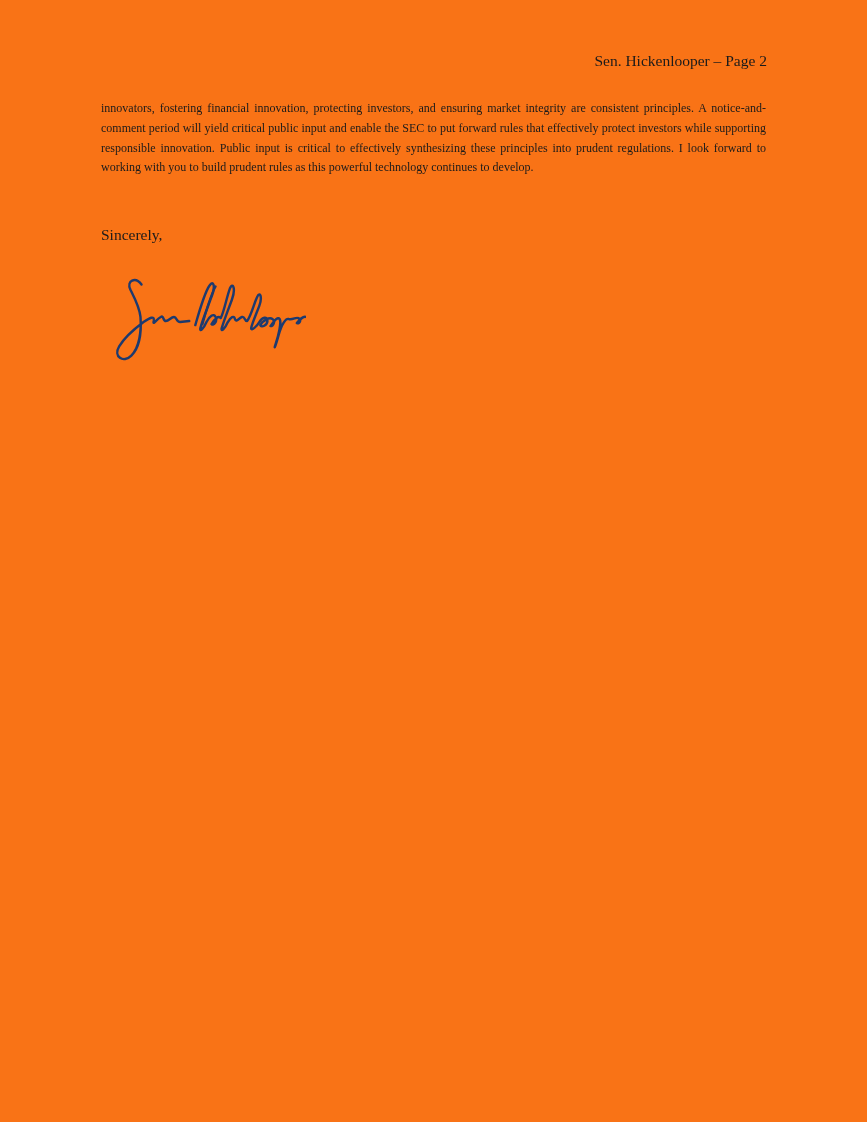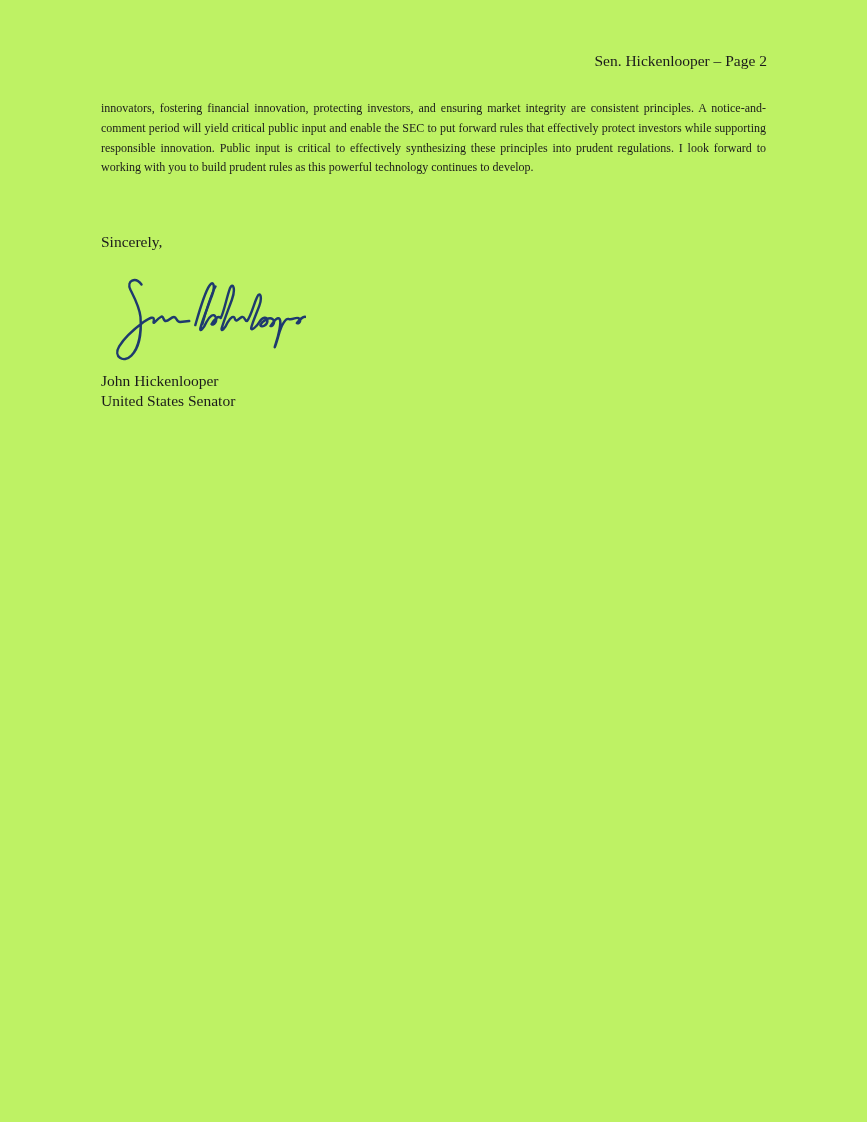--- a/index.html
+++ b/index.html
@@ -1,21 +1,21 @@
 <!DOCTYPE html>
 <html><head>
 <meta charset="utf-8">
 <style>
   * { margin: 0; padding: 0; box-sizing: border-box; }
   html, body { background: #ffffff; }
   .page {
     position: relative;
     width: 867px;
     height: 1122px;
-    background: #bef264;
+    background: #f97316;
     font-family: "Liberation Serif", serif;
     color: #1b1b1b;
     overflow: hidden;
   }
   .page-header {
     position: absolute;
     top: 51px;
     right: 100px;
     font-size: 15.5px;
     line-height: 19px;
@@ -27,21 +27,21 @@
     top: 99px;
     left: 101px;
     width: 665px;
     font-size: 12px;
     line-height: 19.8px;
     text-align: justify;
     color: #1b1b1b;
   }
   .closing {
     position: absolute;
-    top: 232px;
+    top: 225px;
     left: 101px;
     font-size: 15.5px;
     line-height: 19.8px;
   }
   .signature-wrap {
     position: absolute;
     top: 272px;
     left: 108px;
     width: 198px;
     height: 92px;
@@ -67,18 +67,14 @@
   <div class="closing">Sincerely,</div>
 
   <div class="signature-wrap">
     <svg viewBox="0 0 195 90" fill="none" stroke-linecap="round" stroke-linejoin="round">
       <path stroke-width="2.4" d="M 33 12 C 27 4 18 8 22 17 C 26 25 31 34 32 44 C 33 58 31 74 23 82 C 15 90 5 83 11 73 C 17 63 27 55 35 49 C 41 45 46 42 45 48 C 44 53 48 46 52 44 C 55 42 54 48 57 48 C 60 48 62 44 65 44 C 68 44 67 49 71 49 L 80 48" stroke="#1e3a6e"></path>
       <path stroke-width="2.4" d="M 86 52 C 90 38 95 20 100 13 C 104 7 106 14 102 24 C 98 35 93 47 91 55 C 90 59 94 56 97 49 C 100 43 104 40 106 44 C 108 48 104 53 102 51 C 105 46 109 42 111 45 C 114 40 117 24 120 16 C 123 9 126 16 122 27 C 118 38 114 48 112 55 C 111 59 115 56 118 49 C 121 44 124 42 125 46 C 126 50 129 45 132 44 C 135 43 134 48 137 48 C 141 43 144 30 147 24 C 150 18 152 25 149 33 C 146 41 142 50 141 55 C 141 58 146 54 149 49 C 152 44 157 43 157 48 C 157 52 151 55 150 52 C 153 47 159 44 162 46 C 165 48 163 53 160 53 C 163 49 167 43 169 46 C 171 49 168 62 165 71 C 163 77 165 73 168 62 C 171 51 175 45 178 46 C 182 47 185 44 187 45 C 191 46 189 51 186 50 C 189 46 193 43 195 44" stroke="#1e3a6e"></path>
       <path stroke-width="2.2" d="M 93 51 C 97 37 101 22 106 14" stroke="#1e3a6e"></path>
     </svg>
   </div>
 
-  <div class="signer-block">
-    <div>John Hickenlooper</div>
-    <div>United States Senator</div>
-  </div>
 
 </div>
 
 </body></html>

